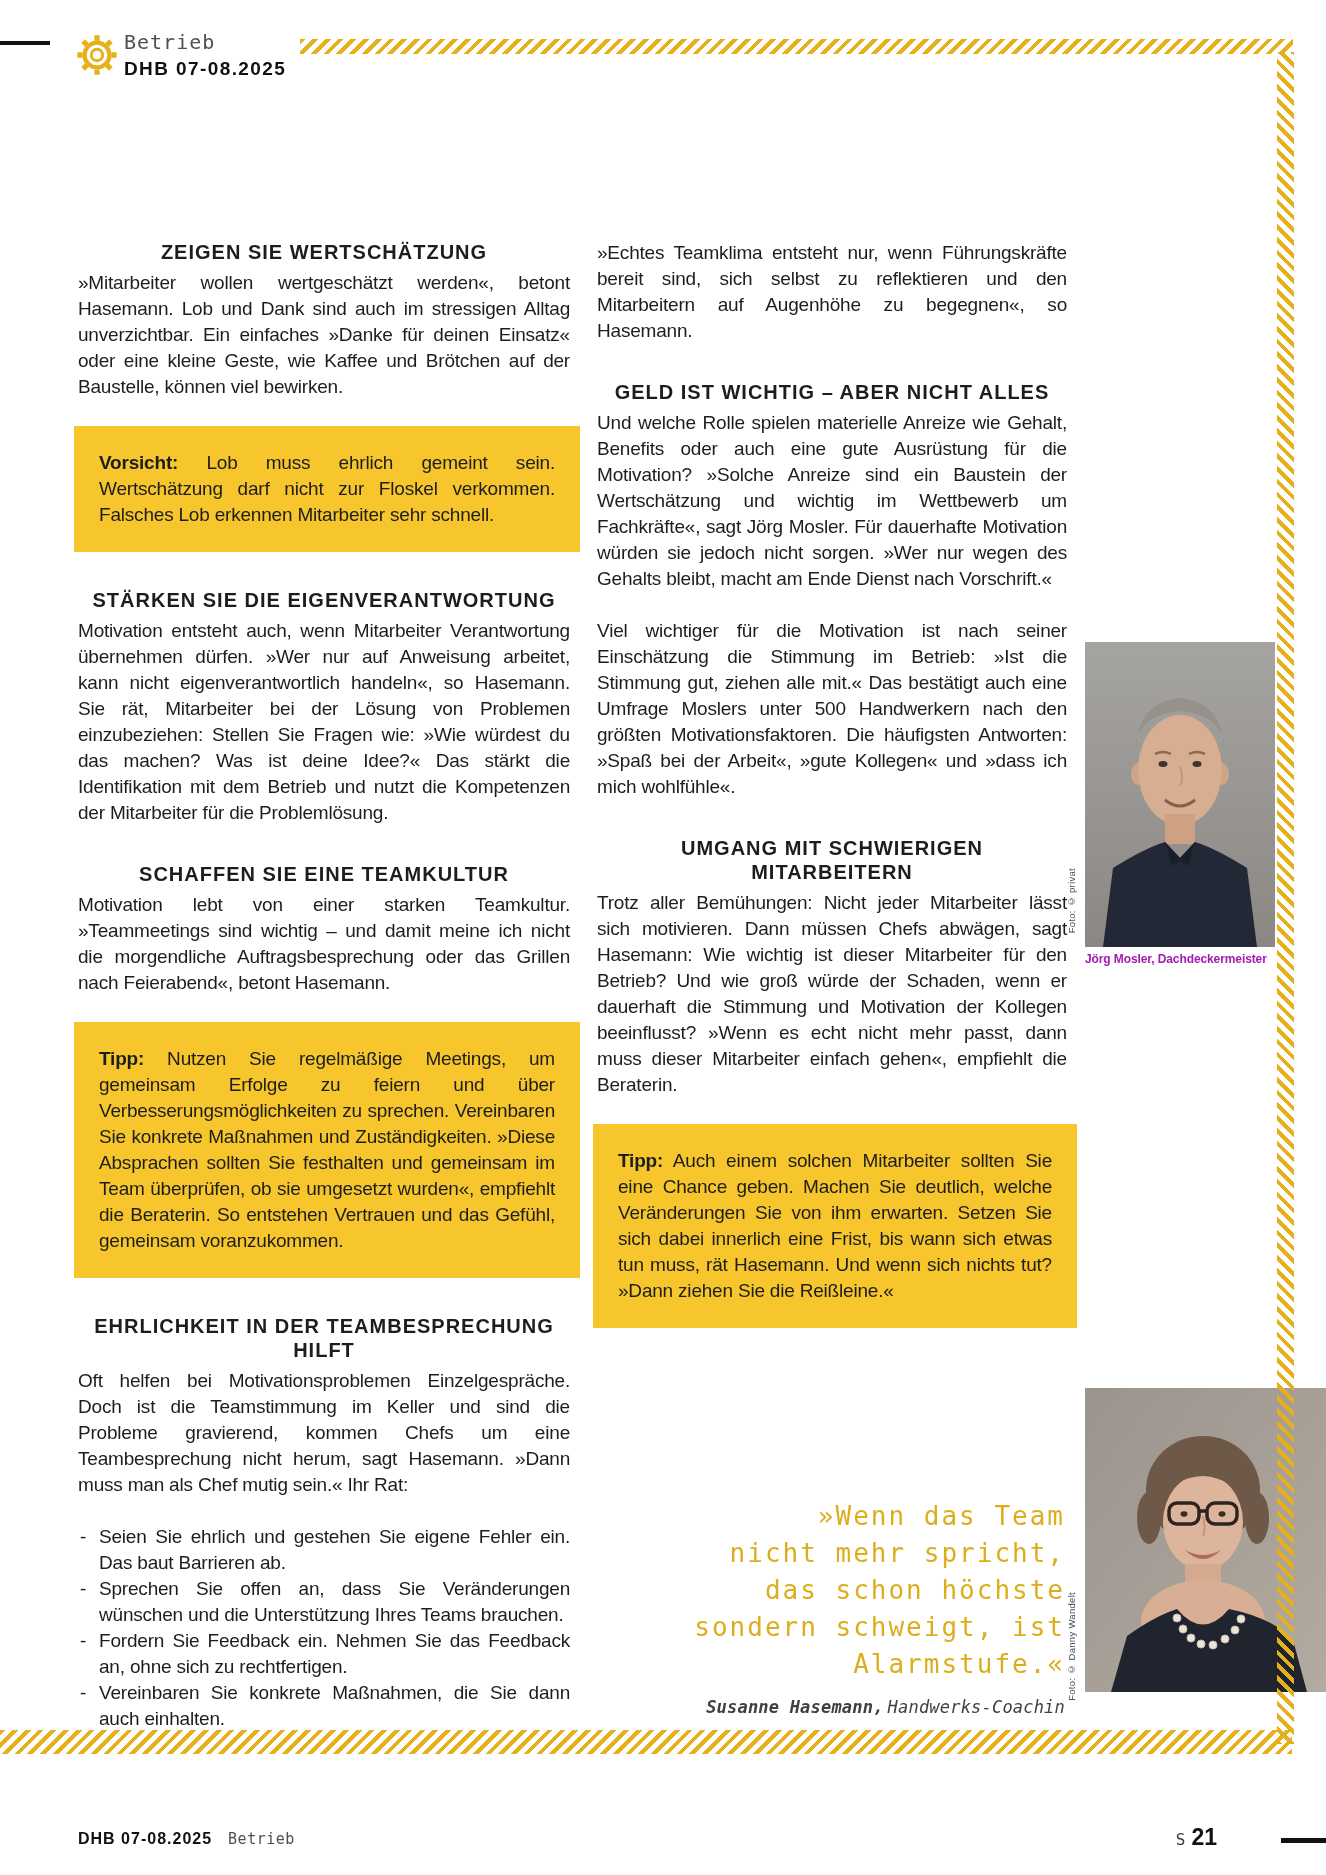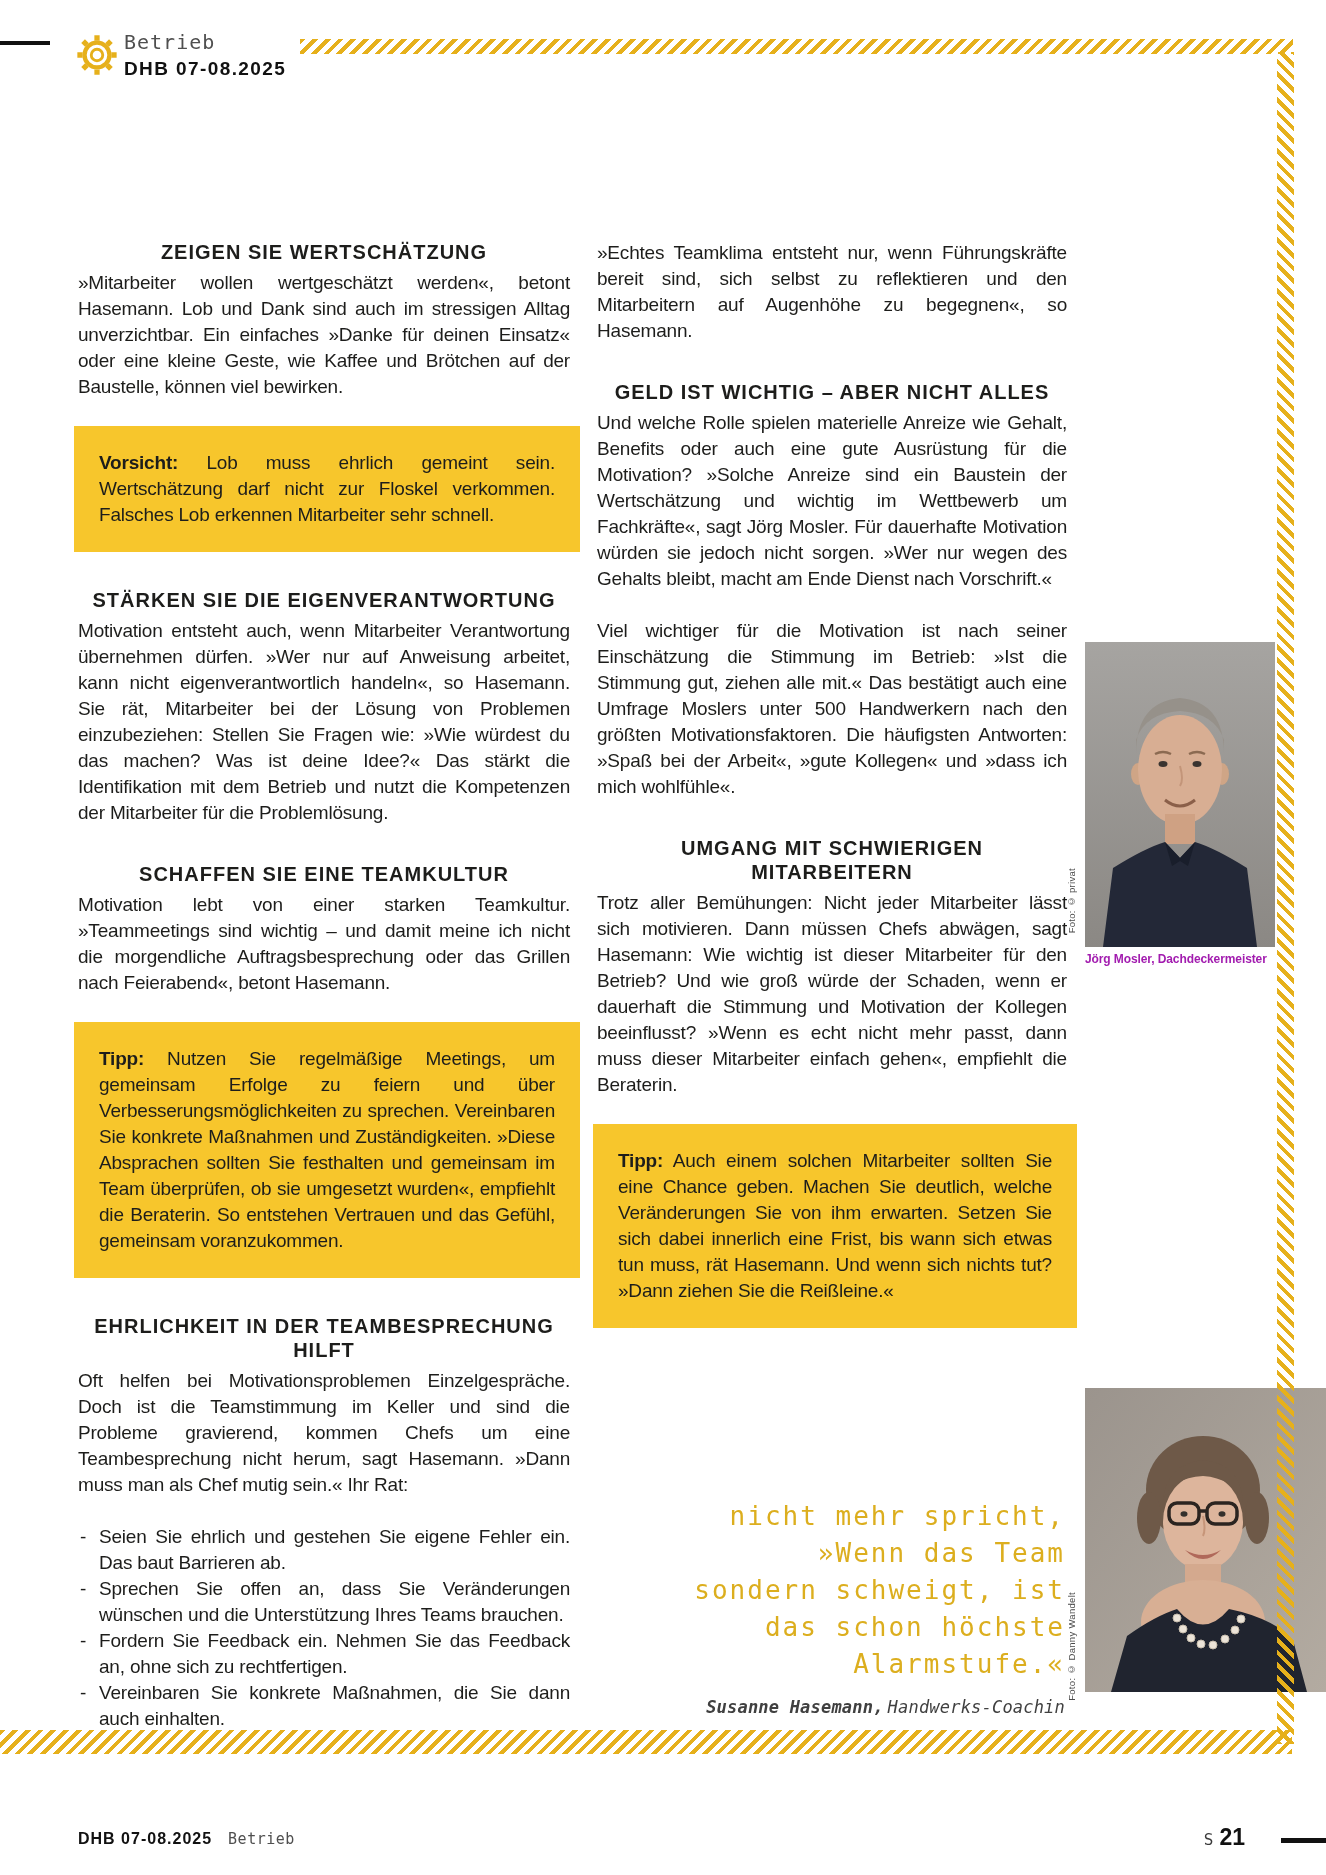--- a/index.html
+++ b/index.html
@@ -46,21 +46,21 @@
                 letter-spacing:2px;color:#dcae1e;}
   .quote .attrib{margin-top:14px;font-family:"DejaVu Sans Mono",monospace;font-style:italic;
                  font-size:17px;color:#404040;letter-spacing:0.2px;}
   .quote .attrib .who{font-weight:bold;}
   .quote .attrib .role{margin-left:4px;}
   
   .footer-left{position:absolute;left:78px;top:1830px;}
   .footer-left .f-issue{font-size:16px;font-weight:bold;letter-spacing:1px;color:#111;}
   .footer-left .f-sec{font-family:"DejaVu Sans Mono",monospace;font-size:15px;color:#4f4f4f;
                       margin-left:16px;letter-spacing:0.5px;}
-  .footer-right{position:absolute;left:1140px;top:1824px;width:105px;text-align:right;}
+  .footer-right{position:absolute;left:1112px;top:1824px;width:105px;text-align:right;}
   .footer-right .s{font-size:16px;color:#3a3a3a;font-family:"DejaVu Sans Mono",monospace;}
   .footer-right .num{font-size:23px;font-weight:bold;color:#111;margin-left:6px;}
 </style>
 </head>
 <body>
 
 <div class="page">
 
   <div class="rule" style="left:0;top:41px;width:50px;height:4px;"></div>
   <div class="gear">
@@ -142,24 +142,24 @@
       <path d="M80 158 Q95 170 110 158" stroke="#8a5f49" stroke-width="3" fill="none"></path>
       <rect x="80" y="172" width="30" height="30" fill="#cfa183"></rect>
       <path d="M18 305 L28 226 Q60 206 80 200 L95 216 L110 200 Q130 206 162 226 L172 305 Z" fill="#232837"></path>
       <path d="M80 200 L95 216 L110 200 L103 224 L95 219 L87 224 Z" fill="#191e2b"></path>
     </svg>
   </div>
   <div class="caption">Jörg Mosler, Dachdeckermeister</div>
   <div class="credit" style="left:1066px;top:868px;">Foto: © privat</div>
 
   <div class="quote">
+    <div class="qline">»Wenn das Team</div>
     <div class="qline">nicht mehr spricht,</div>
-    <div class="qline">»Wenn das Team</div>
+    <div class="qline">das schon höchste</div>
     <div class="qline">sondern schweigt, ist</div>
-    <div class="qline">das schon höchste</div>
     <div class="qline">Alarmstufe.«</div>
     <div class="attrib">
       <span class="who">Susanne Hasemann,</span><span class="role">Handwerks-Coachin</span>
     </div>
   </div>
 
   <div class="photo" style="left:1085px;top:1388px;width:241px;height:304px;z-index:1;">
     <svg width="241" height="304" viewBox="0 0 241 304">
       <defs>
         <linearGradient id="bg2" x1="0" y1="0" x2="1" y2="1">

